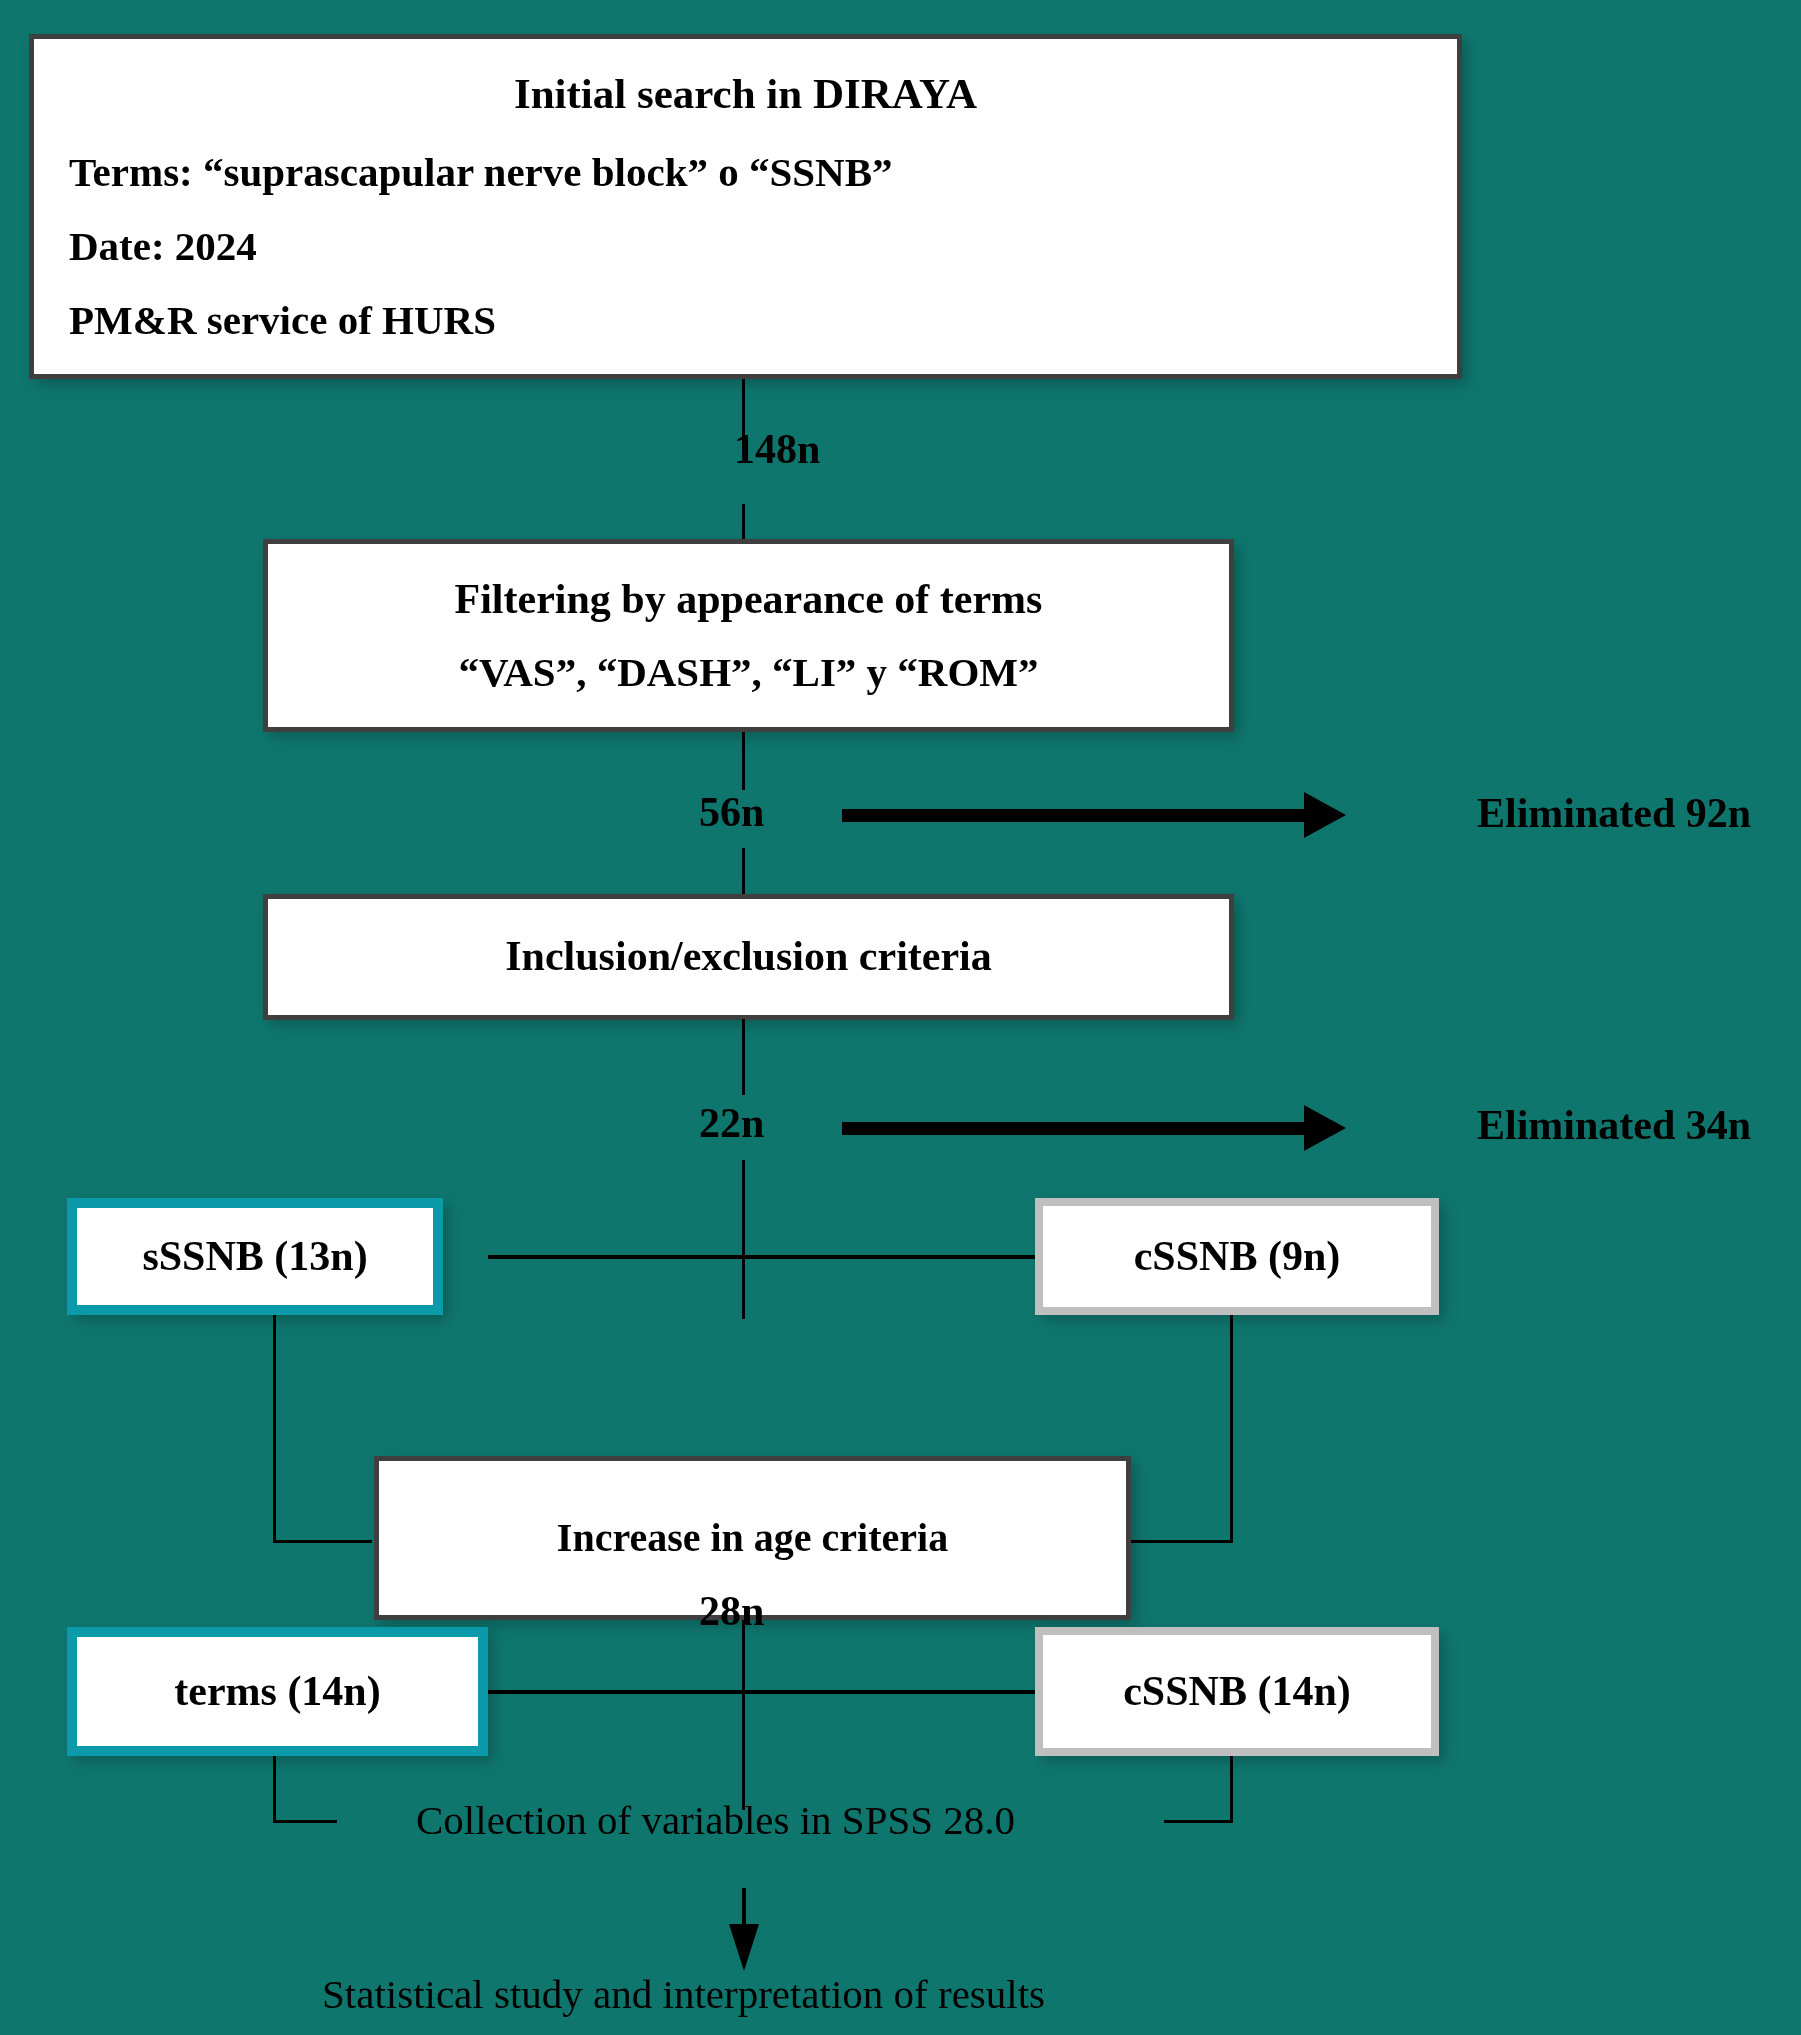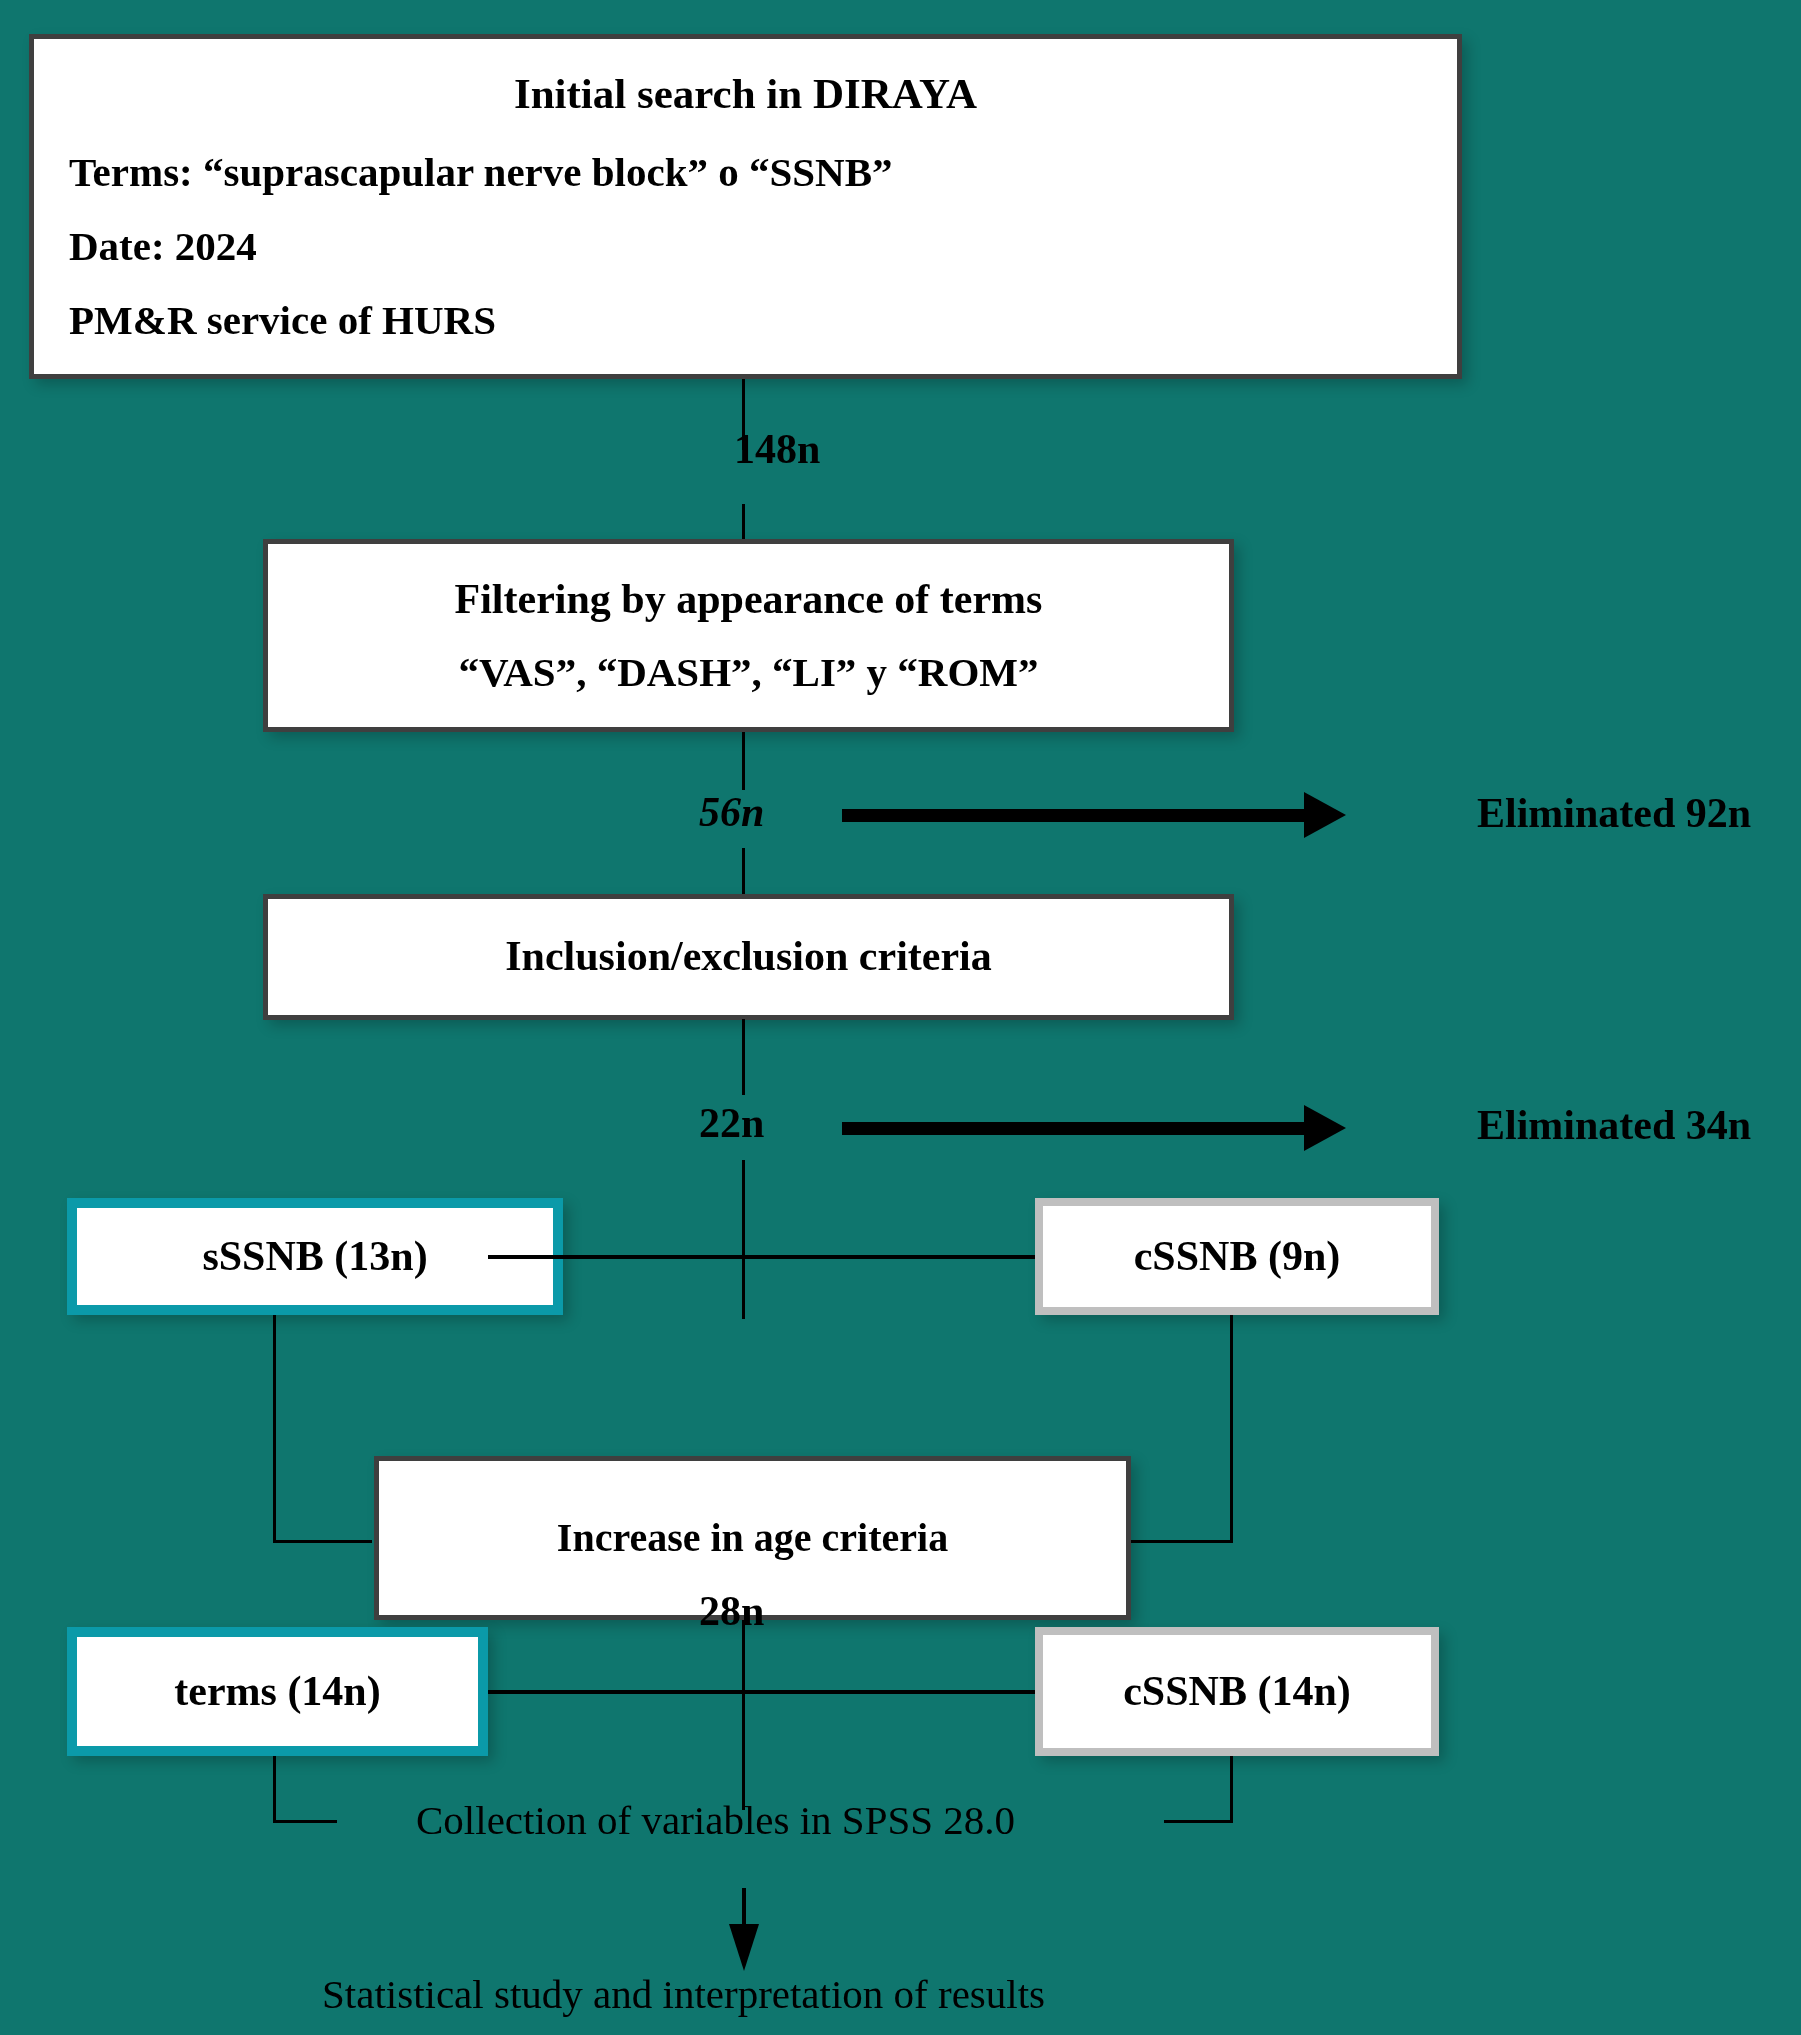--- a/index.html
+++ b/index.html
@@ -125,21 +125,21 @@
 
   <div class="vline" style="left:742px; top:504px; height:36px;"></div>
 
   <div class="box dark" style="left:263px; top:539px; width:971px; height:193px; padding:11.7px 23.4px;">
     <div class="box-line bold" style="font-size:42px; margin-bottom:15px;">Filtering by appearance of terms</div>
     <div class="box-line" style="font-size:41px;">“VAS”, “DASH”, “LI” y “ROM”</div>
   </div>
 
   <div class="vline" style="left:742px; top:732px; height:58px;"></div>
 
-  <div class="txt bold" style="left:699px; top:791px; font-size:42px;font-style:italic;">56n</div>
+  <div class="txt bold" style="left:699px; top:791px; font-size:42px;">56n</div>
 
   <div class="arrow-right" style="left:842px; top:815px; width:503px;">
     <div class="shaft" style="width:462px;"></div>
     <div class="head" style="left:462px;"></div>
   </div>
 
   <div class="txt bold" style="left:1477px; top:792px; font-size:42px;">Eliminated 92n</div>
 
   <div class="vline" style="left:742px; top:848px; height:46px;"></div>
 
@@ -153,21 +153,21 @@
 
   <div class="arrow-right" style="left:842px; top:1128px; width:503px;">
     <div class="shaft" style="width:462px;"></div>
     <div class="head" style="left:462px;"></div>
   </div>
 
   <div class="txt bold" style="left:1477px; top:1104px; font-size:42px;">Eliminated 34n</div>
 
   <div class="vline" style="left:742px; top:1160px; height:159px;"></div>
 
-  <div class="box teal" style="left:67px; top:1198px; width:496px; height:117px; padding:0 11.7px;">
+  <div class="box teal" style="left:67px; top:1198px; width:376px; height:117px; padding:0 11.7px;">
     <div class="box-line bold" style="font-size:42px;">sSSNB (13n)</div>
   </div>
 
   <div class="hline thick" style="left:488px; top:1255px; width:550px;"></div>
 
   <div class="box gray" style="left:1035px; top:1198px; width:404px; height:117px; padding:0 11.7px;">
     <div class="box-line bold" style="font-size:42px;">cSSNB (9n)</div>
   </div>
 
   <div class="vline" style="left:273px; top:1315px; height:227px;"></div>

